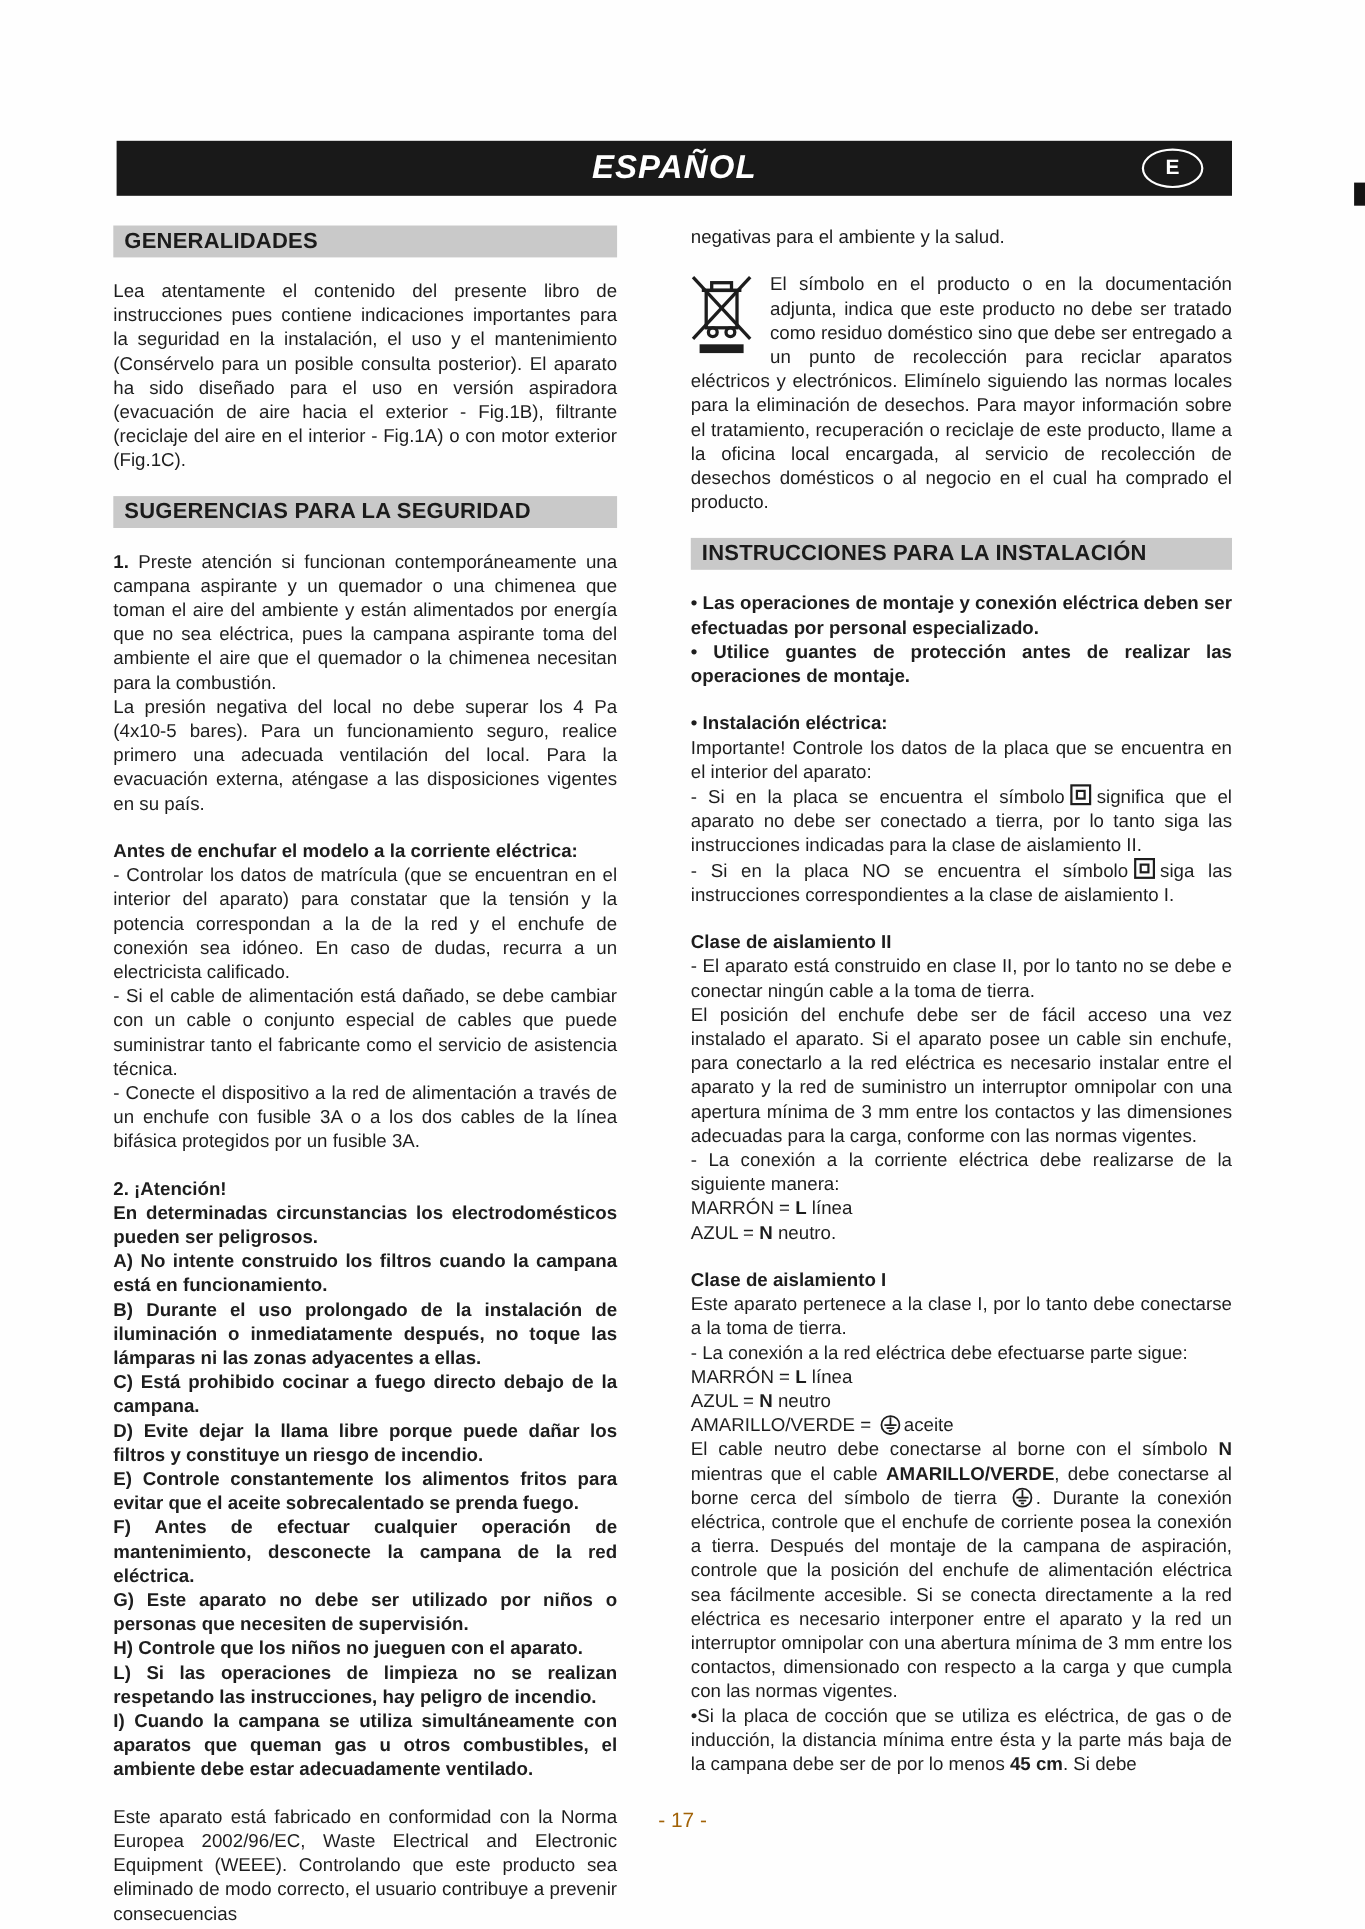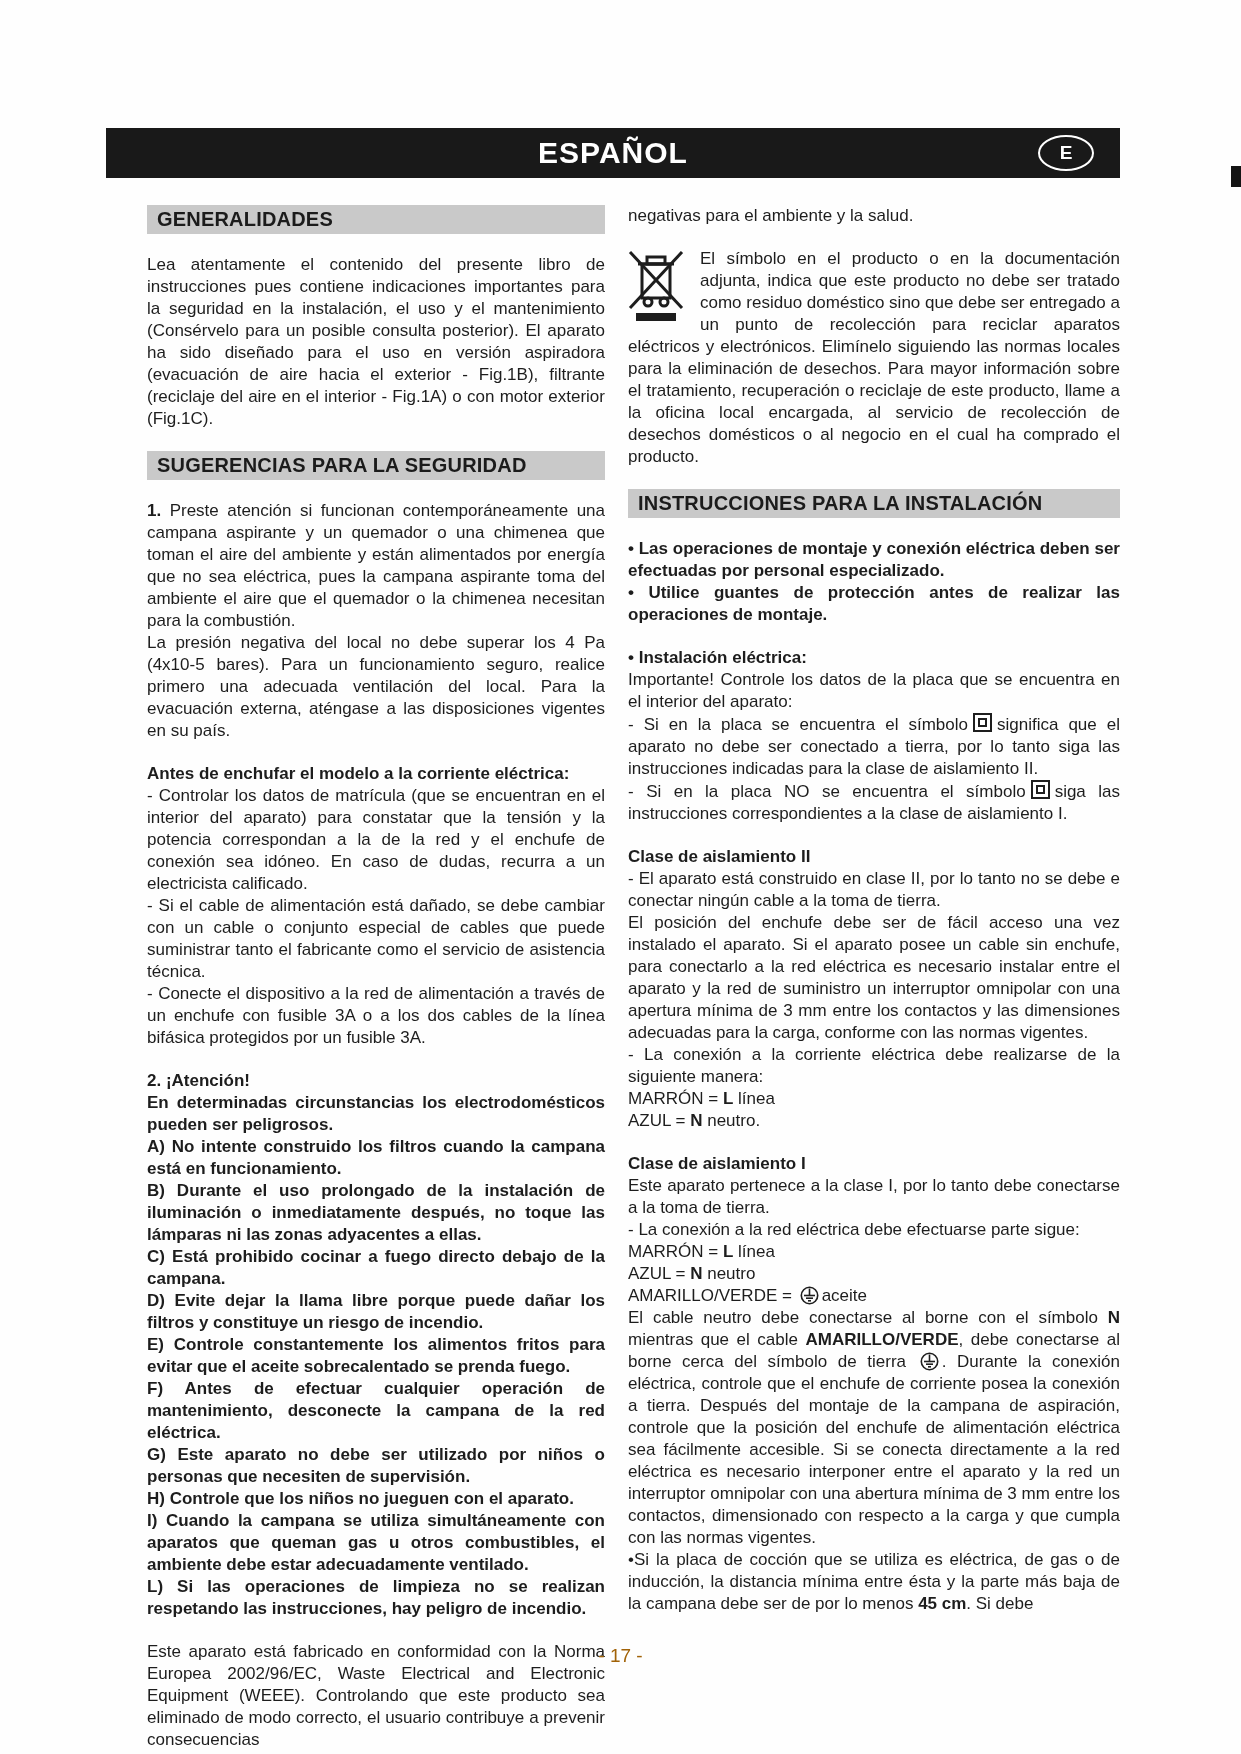--- a/index.html
+++ b/index.html
@@ -10,34 +10,34 @@
     font-family:"Liberation Sans","DejaVu Sans",sans-serif;
     color:#1d1d1d;
     overflow:hidden;
   }
   
   .header-bar{
     position:absolute;left:106px;top:128px;width:1014px;height:50px;
     background:#191919;display:flex;align-items:center;justify-content:center;
   }
   .header-title{
-    color:#ffffff;font-size:30px;font-weight:bold;letter-spacing:1px;
+    color:#ffffff;font-size:30px;font-weight:bold;letter-spacing:1px;font-style:italic;
   }
   .lang-oval{
     position:absolute;right:26px;top:50%;transform:translateY(-50%);
     width:52px;height:32px;border:2.5px solid #ffffff;border-radius:50%;
     display:flex;align-items:center;justify-content:center;
     color:#ffffff;font-size:19px;font-weight:bold;
   }
   .edge-mark{
     position:absolute;right:0;top:166px;width:10px;height:21px;background:#141414;
   }
   
   .col{position:absolute;top:205px;font-size:17px;line-height:22px;text-align:justify;}
-  .col-left{left:103px;width:458px;margin-left:44px;}
+  .col-left{left:103px;width:458px;}
   .col-right{left:628px;width:492px;}
   .section-bar{
     background:#c9c9c9;color:#1b1b1b;
     font-size:20px;font-weight:bold;letter-spacing:.2px;
     padding:3px 8px 4px 10px;margin:0 0 20px 0;text-align:left;
   }
   p{margin:0;}
   .gap-m{height:21px;}
   .b{font-weight:bold;}
   .bold-para{font-weight:bold;}
@@ -88,22 +88,22 @@
     <p class="bold-para">2. ¡Atención!</p>
     <p class="bold-para">En determinadas circunstancias los electrodomésticos pueden ser peligrosos.</p>
     <p class="bold-para">A) No intente construido los filtros cuando la campana está en funcionamiento.</p>
     <p class="bold-para">B) Durante el uso prolongado de la instalación de iluminación o inmediatamente después, no toque las lámparas ni las zonas adyacentes a ellas.</p>
     <p class="bold-para">C) Está prohibido cocinar a fuego directo debajo de la campana.</p>
     <p class="bold-para">D) Evite dejar la llama libre porque puede dañar los filtros y constituye un riesgo de incendio.</p>
     <p class="bold-para">E) Controle constantemente los alimentos fritos para evitar que el aceite sobrecalentado se prenda fuego.</p>
     <p class="bold-para">F) Antes de efectuar cualquier operación de mantenimiento, desconecte la campana de la red eléctrica.</p>
     <p class="bold-para">G) Este aparato no debe ser utilizado por niños o personas que necesiten de supervisión.</p>
     <p class="bold-para">H) Controle que los niños no jueguen con el aparato.</p>
+    <p class="bold-para">L) Si las operaciones de limpieza no se realizan respetando las instrucciones, hay peligro de incendio.</p>
     <p class="bold-para">I) Cuando la campana se utiliza simultáneamente con aparatos que queman gas u otros combustibles, el ambiente debe estar adecuadamente ventilado.</p>
-    <p class="bold-para">L) Si las operaciones de limpieza no se realizan respetando las instrucciones, hay peligro de incendio.</p>
     <div class="gap-m"></div>
     <p>Este aparato está fabricado en conformidad con la Norma Europea 2002/96/EC, Waste Electrical and Electronic Equipment (WEEE). Controlando que este producto sea eliminado de modo correcto, el usuario contribuye a prevenir consecuencias</p>
   </div>
 
   <div class="col col-right">
     <p>negativas para el ambiente y la salud.</p>
     <div class="gap-m"></div>
     <div class="weee-wrap">
       <svg class="weee-icon" viewBox="0 0 62 74">
         <g fill="none" stroke="#1d1d1d" stroke-width="3">

